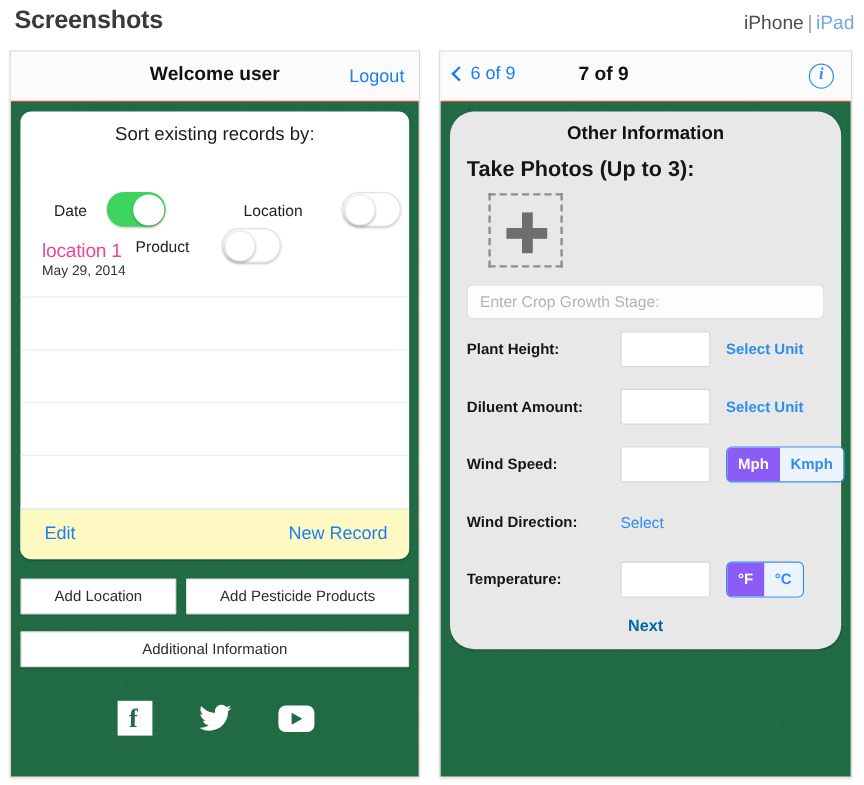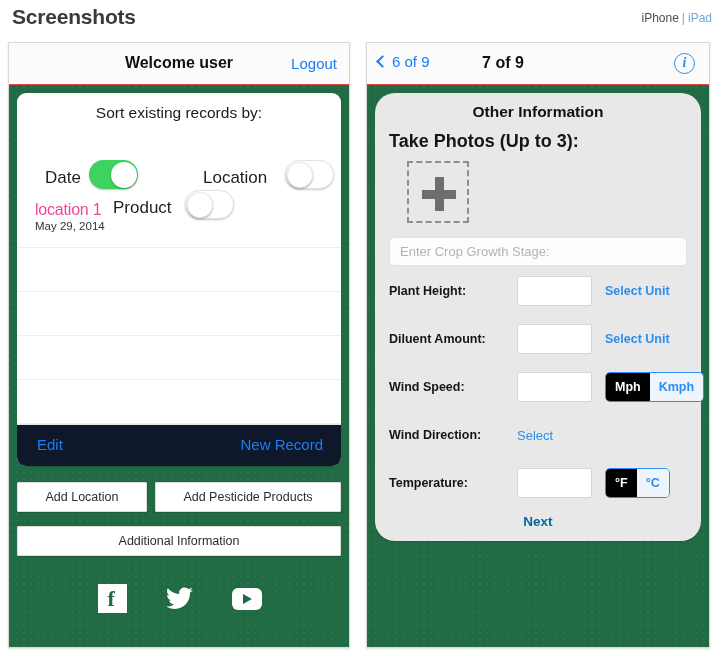--- a/index.html
+++ b/index.html
@@ -16,21 +16,21 @@
   .topbar {
     position: absolute; left: 0; top: 0; width: 720px; height: 36px;
   }
   .site-title {
     position: absolute; left: 12px; top: 5px;
     font-size: 21px; font-weight: bold; color: #3a3a3a;
     letter-spacing: -0.2px;
   }
   .dev-links {
     position: absolute; right: 8px; top: 11px;
-    font-size: 12px; color: #4c4c4c;
+    font-size: 16px; color: #4c4c4c;
     white-space: nowrap;
   }
   .dev-links .sep { color: #9a9a9a; margin: 0 3px; }
   .dev-links .ipad { color: #6fa8dc; }
   .dev-links .iphone { color: #4c4c4c; }
 
   
   .phone {
     position: absolute;
     background: #ffffff;
@@ -87,21 +87,21 @@
   
   .white-card {
     background: #ffffff; border-radius: 9px; overflow: hidden;
     box-shadow: 0 1px 1px rgba(0,0,0,0.18);
   }
   .sort-title {
     text-align: center; font-size: 15.5px; color: #1b1b1b;
     padding-top: 11px; padding-bottom: 4px;
   }
   .toggles { position: relative; height: 72px; }
-  .tg-label { position: absolute; font-size: 17px; color: #1f1f1f; }
+  .tg-label { position: absolute; font-size: 13px; color: #1f1f1f; }
   .lbl-date     { left: 28px;  top: 42px; }
   .lbl-location { left: 186px; top: 42px; }
   .lbl-product  { left: 96px;  top: 72px; }
 
   .switch {
     position: absolute; width: 49px; height: 29px; border-radius: 15px;
     box-shadow: 0 1px 2px rgba(0,0,0,0.22);
   }
   .switch .knob {
     position: absolute; top: 1.5px; width: 26px; height: 26px;
@@ -120,21 +120,21 @@
   .rec-row {
     height: 44px; border-bottom: 1px solid #eeeeee;
     padding: 0 18px; position: relative;
   }
   .rec-row.first { height: 50px; }
   .rec-name { font-size: 16px; color: #ec4899; padding-top: 3px; letter-spacing: -0.2px; }
   .rec-date { font-size: 11.5px; color: #333; margin-top: 1px; }
 
   .card-footer {
     position: relative; height: 42px;
-    background: #0f172a; border-top: 1px solid #e6e6e6;
+    background: #fef9c3; border-top: 1px solid #e6e6e6;
   }
   .edit-link { position: absolute; left: 20px; top: 11px; font-size: 15px; color: #1a7ef5; }
   .newrec-link { position: absolute; right: 18px; top: 11px; font-size: 15px; color: #1a7ef5; }
 
   .wbtn-row { display: flex; gap: 8px; margin-top: 16px; }
   .wbtn {
     background: #ffffff; border: 1px solid #dddddd;
     font-size: 12.5px; color: #2d2d2d; text-align: center;
     padding: 7px 4px; border-radius: 1px;
     box-shadow: 0 1px 1px rgba(0,0,0,0.15);
@@ -210,21 +210,21 @@
   .flink.plain { left: 128px; font-weight: normal; font-size: 13px; }
 
   .seg {
     position: absolute; left: 216px; top: 4px; height: 30px;
     display: flex; border: 1.4px solid #2e8ef0; border-radius: 5px; overflow: hidden;
   }
   .seg .opt {
     padding: 0 9px; font-size: 12.5px; font-weight: bold;
     display: flex; align-items: center; justify-content: center;
   }
-  .seg .opt.sel   { background: #000000; color: #ffffff; }
+  .seg .opt.sel   { background: #8b5cf6; color: #ffffff; }
   .seg .opt.unsel { background: #eef4fb; color: #2e8ef0; }
 
   .next-link {
     text-align: center; font-size: 13.5px; font-weight: bold;
     color: #0369a1; margin-top: 8px;
   }
 </style>
 </head>
 <body>
 

